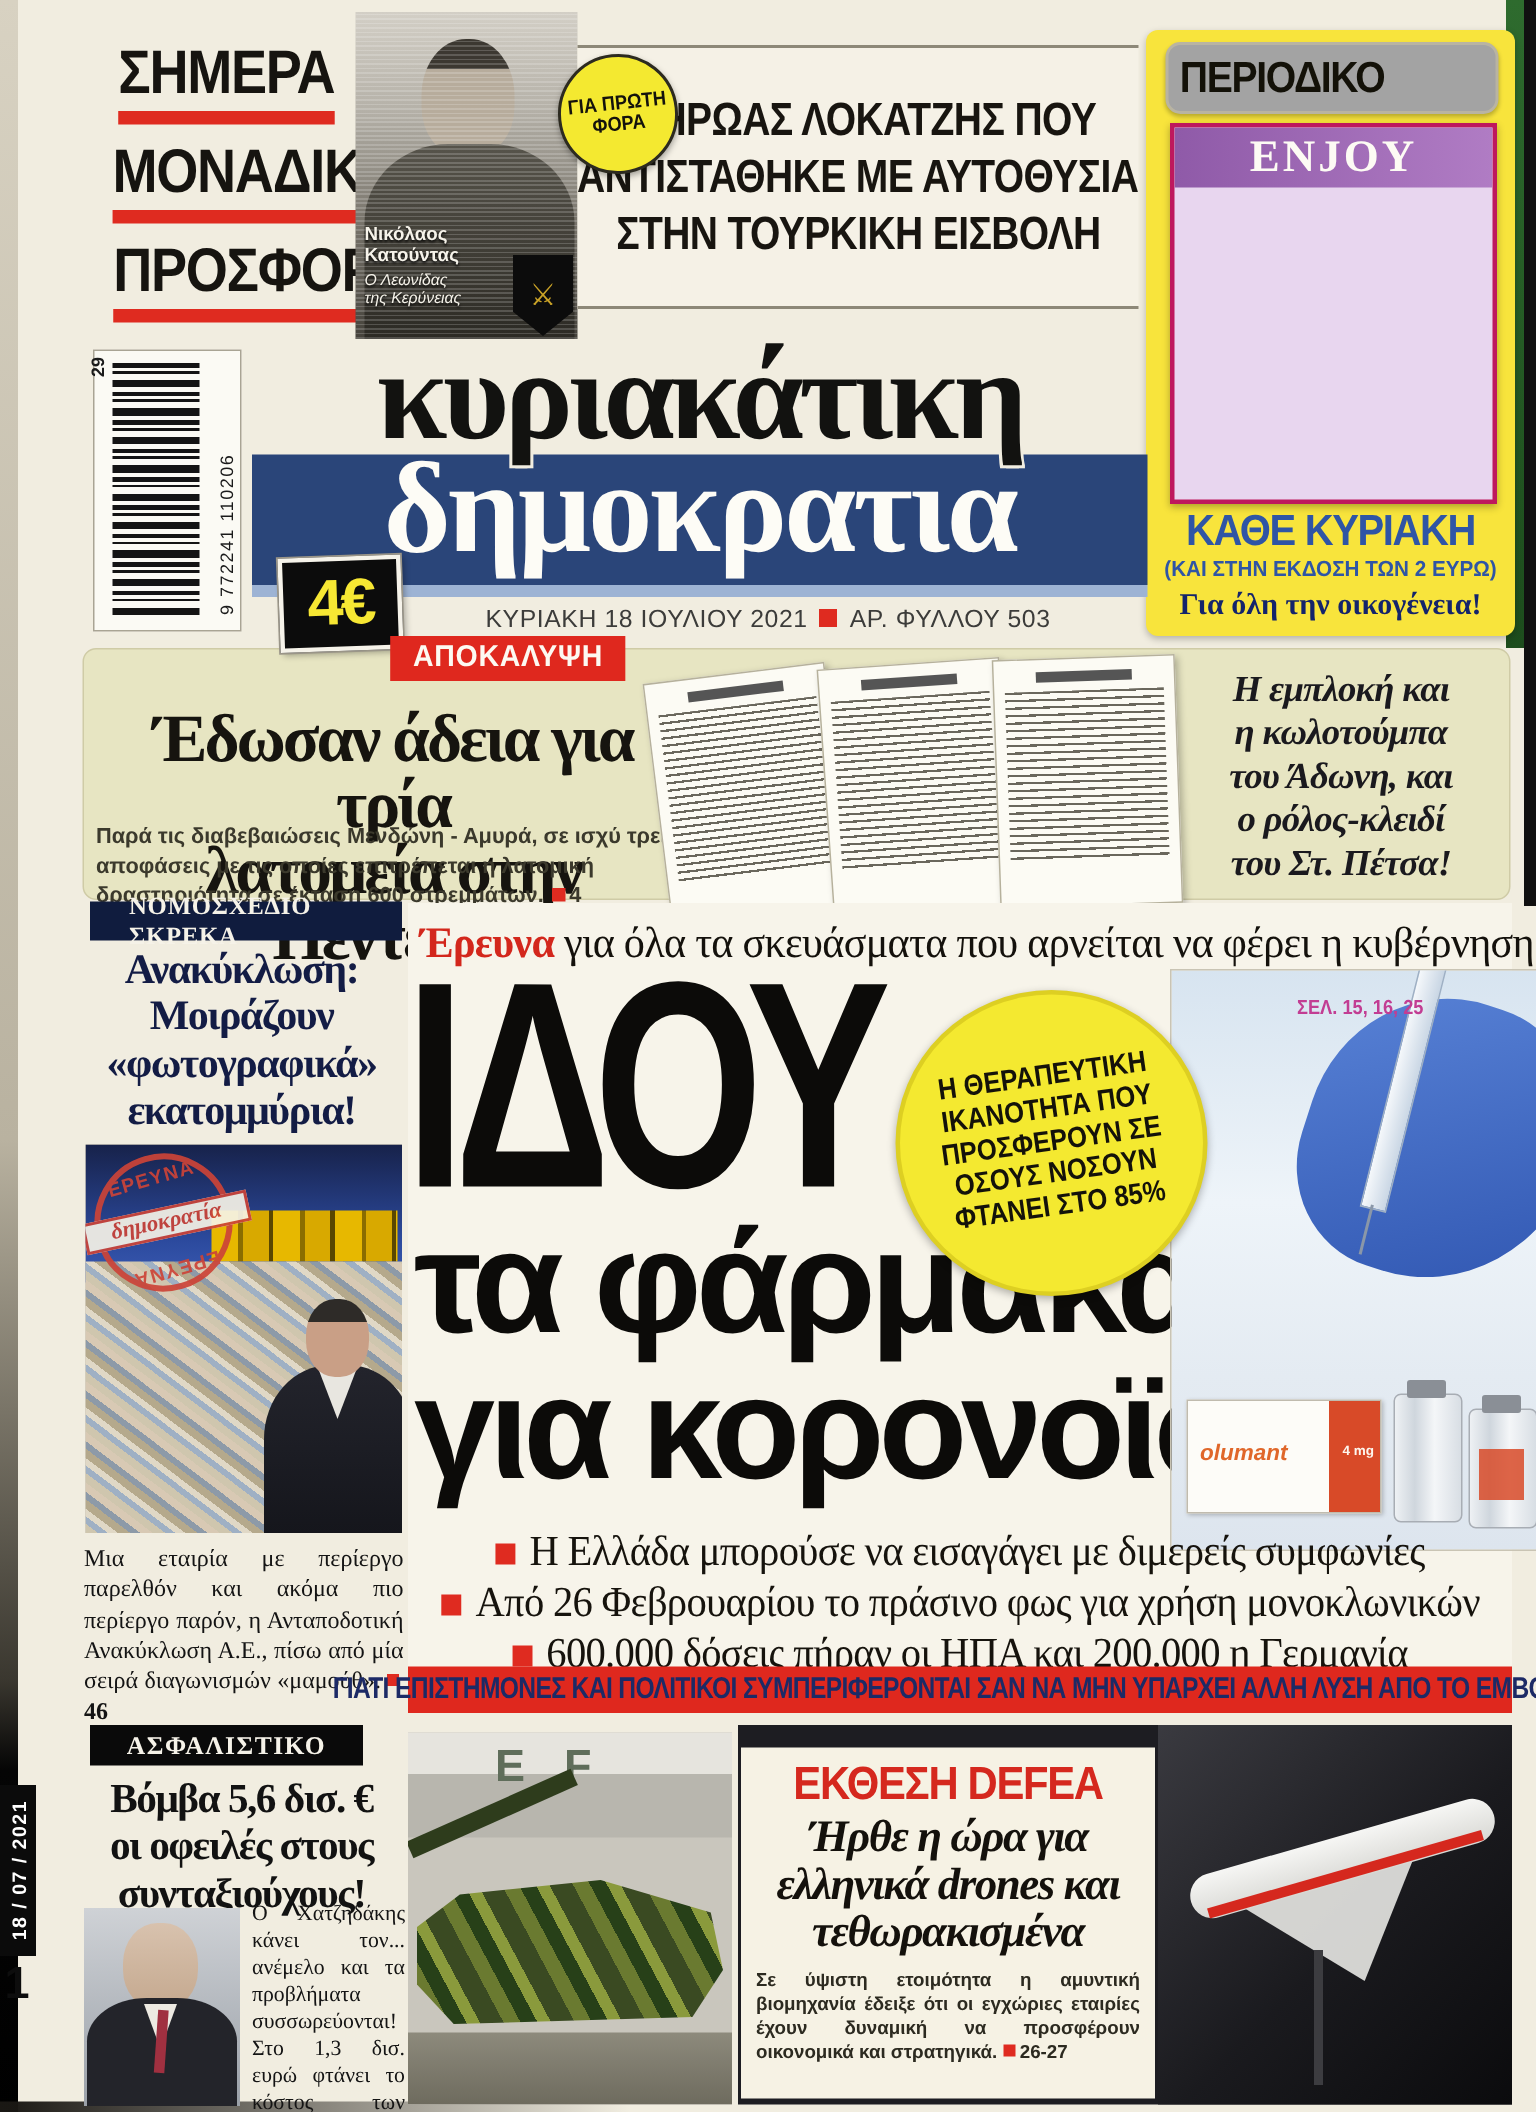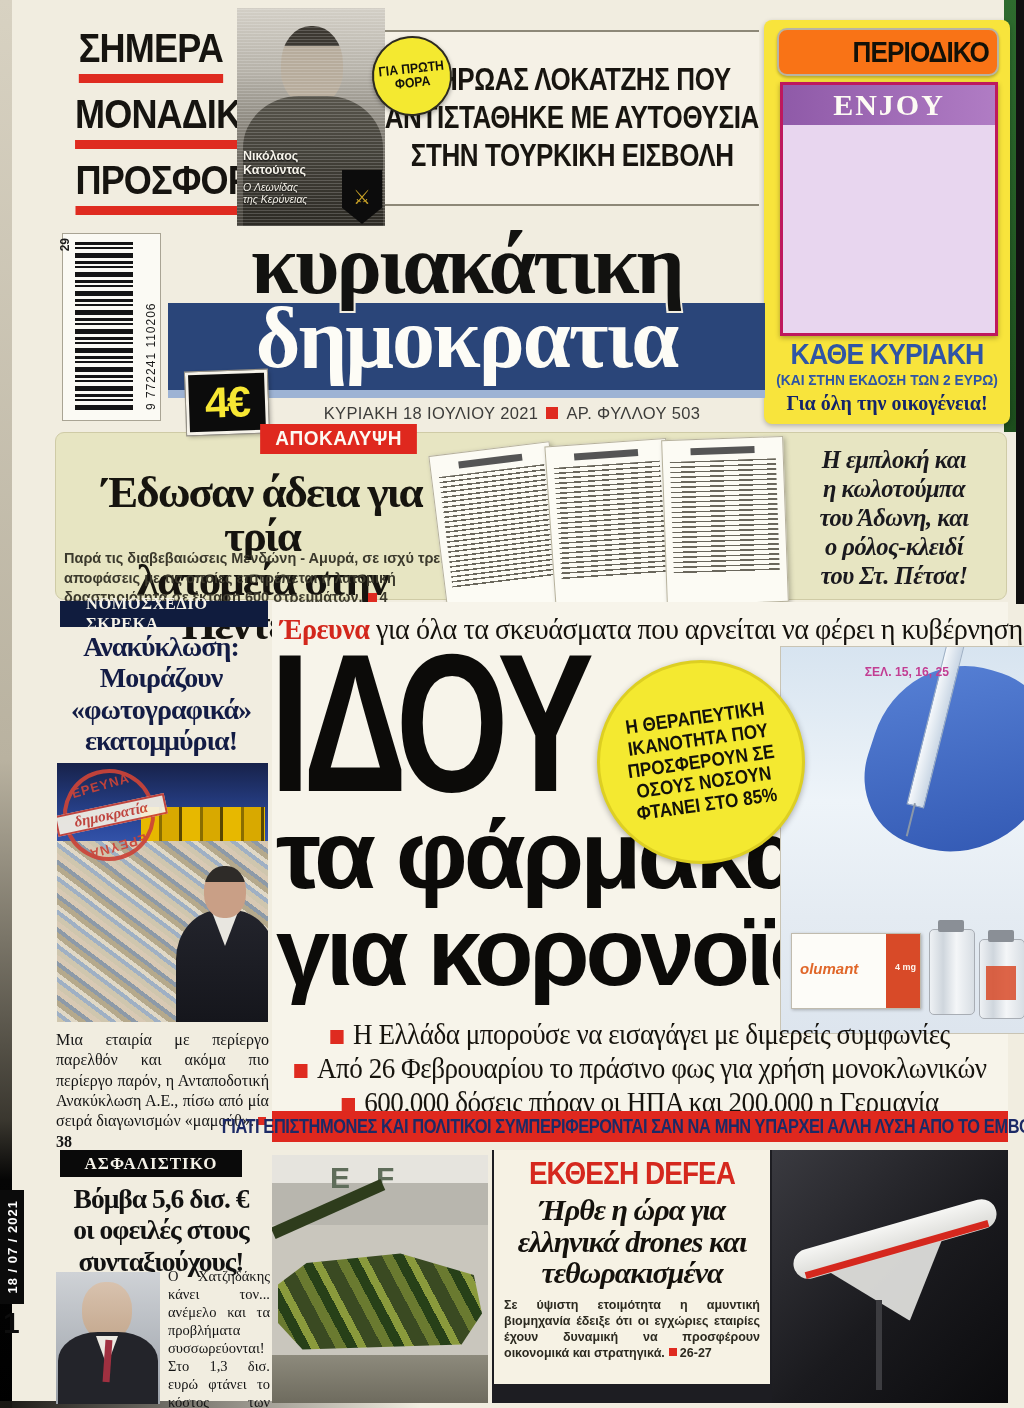--- a/index.html
+++ b/index.html
@@ -47,22 +47,22 @@
         transform:scaleX(.84);transform-origin:center;color:#181510;}
 
   .badge-first{left:372px;top:36px;width:76px;height:76px;border-radius:50%;background:#f4e930;
         border:2px solid #2c2a20;box-shadow:0 2px 4px rgba(0,0,0,.35);
         display:flex;align-items:center;justify-content:center;text-align:center;transform:rotate(-6deg);}
   .badge-first span{font-size:13.5px;font-weight:900;line-height:1.05;transform:scaleX(.9);color:#14120c;}
 
   
   .mag{left:764px;top:20px;width:246px;height:404px;background:#f8e43c;border-radius:8px;
         box-shadow:0 2px 5px rgba(0,0,0,.25);}
-  .mag-label{position:absolute;left:13px;top:8px;width:218px;height:44px;background:#f97316;border:2px solid #b9b4a2;
-        border-radius:10px;display:flex;align-items:center;justify-content:flex-end;box-shadow:0 2px 3px rgba(0,0,0,.25);}
+  .mag-label{position:absolute;left:13px;top:8px;width:218px;height:44px;background:#a3a3a3;border:2px solid #b9b4a2;
+        border-radius:10px;display:flex;align-items:center;justify-content:flex-start;box-shadow:0 2px 3px rgba(0,0,0,.25);}
   .mag-label span{font-size:29px;font-weight:900;transform:scaleX(.9);color:#131108;letter-spacing:-1px;}
   .mag-cover{position:absolute;left:16px;top:62px;width:212px;height:248px;background:#e8d6ef;
         border:3px solid #be185d;box-shadow:0 2px 5px rgba(0,0,0,.3);overflow:hidden;}
   .mag-cover-head{height:40px;background:linear-gradient(90deg,#8f5aa8,#b07cc4);display:flex;align-items:center;justify-content:center;}
   .mag-cover-head span{color:#fdfbf4;font-family:"Liberation Serif",serif;font-size:30px;font-weight:bold;letter-spacing:2px;}
   .mag-body{position:absolute;top:40px;left:0;right:0;bottom:0;
         background:linear-gradient(180deg,#e6c8e0 0%,#d9b8d4 45%,#3a3147 78%,#221e30 100%);}
   .mag-hair{position:absolute;left:44px;top:8px;width:104px;height:120px;border-radius:50% 50% 46% 46%;
         background:radial-gradient(circle at 50% 36%,#f4de8e 0 38%,#e8c764 70%,#d8b24e 100%);}
   .mag-face{position:absolute;left:72px;top:34px;width:48px;height:62px;border-radius:48%;
@@ -218,21 +218,21 @@
   .tank-hall{position:absolute;left:0;top:0;width:100%;height:70px;
         background:linear-gradient(180deg,#e6e4de 0 40%,#b8b6ae 40% 100%);}
   .tank-letters{position:absolute;left:58px;top:6px;font-size:30px;font-weight:900;color:#5f6d5a;letter-spacing:26px;}
   .tank-body{position:absolute;left:6px;top:84px;width:204px;height:120px;
         background:repeating-linear-gradient(62deg,#3a4a22 0 14px,#6a7a30 14px 24px,#274018 24px 34px,#8a9a3c 34px 42px);
         clip-path:polygon(0 38%,14% 20%,60% 12%,96% 30%,100% 62%,90% 88%,12% 92%,0 70%);}
   .tank-barrel{position:absolute;left:-4px;top:48px;width:120px;height:12px;background:#2e3c1c;transform:rotate(-24deg);}
   .tank-floor{position:absolute;left:0;bottom:0;width:100%;height:48px;background:linear-gradient(180deg,#8d8a7c,#6e6b5e);}
 
   .defea-wrap{left:492px;top:1150px;width:516px;height:253px;background:#1d1d22;}
-  .defea-box{position:absolute;left:2px;top:0;width:276px;height:234px;background:#f6f2e4;padding:6px 10px;box-sizing:border-box;}
+  .defea-box{position:absolute;left:2px;top:15px;width:276px;height:234px;background:#f6f2e4;padding:6px 10px;box-sizing:border-box;}
   .defea-label{text-align:center;color:#d5281e;font-size:31px;font-weight:900;letter-spacing:-1px;transform:scaleX(.9);}
   .defea-h{text-align:center;font-family:"Liberation Serif",serif;font-style:italic;font-weight:bold;
         font-size:30px;line-height:1.05;letter-spacing:-1px;color:#14110c;margin-top:2px;}
   .defea-body{margin-top:8px;font-size:12.5px;font-weight:bold;color:#2c2a20;line-height:1.3;text-align:justify;}
   .drone-photo{position:absolute;right:0;top:0;width:236px;height:253px;overflow:hidden;
         background:linear-gradient(135deg,#3a3a40 0%,#1a1a1e 55%,#0b0b0d 100%);}
   .drone-fuse{position:absolute;left:18px;top:74px;width:210px;height:30px;border-radius:16px;
         background:linear-gradient(180deg,#f6f6f4,#d8d8d4);transform:rotate(-16deg);}
   .drone-stripe{position:absolute;left:30px;top:96px;width:190px;height:7px;background:#d5281e;transform:rotate(-16deg);}
   .drone-wing{position:absolute;left:60px;top:104px;width:120px;height:70px;background:#e8e8e4;
@@ -362,21 +362,21 @@
         <div class="head"></div>
     </div>
     <div class="stamp">
       <div class="ring"></div>
       <div class="arc-top">ΕΡΕΥΝΑ</div>
       <div class="band">δημοκρατία</div>
       <div class="arc-bot">ΕΡΕΥΝΑ</div>
     </div>
   </div>
   <div class="abs rec-cap">
-    <span>Μια εταιρία με περίεργο παρελθόν και ακόμα πιο περίεργο παρόν, η Ανταποδοτική Ανακύκλωση Α.Ε., πίσω από μία σειρά διαγωνισμών «μαμούθ».</span><span class="sq-sm"></span><b>38</b>
+    <span>Μια εταιρία με περίεργο παρελθόν και ακόμα πιο περίεργο παρόν, η Ανταποδοτική Ανακύκλωση Α.Ε., πίσω από μία σειρά διαγωνισμών «μαμούθ».</span><span class="sq-sm"></span><b>46</b>
   </div>
 
   <div class="abs main-bg"></div>
   <div class="abs kicker">
     <span class="lead">Έρευνα</span><span> για όλα τα σκευάσματα που αρνείται να φέρει η κυβέρνηση</span>
   </div>
   <div class="abs main-h1">ΙΔΟΥ</div>
   <div class="abs main-h2">τα φάρμακα</div>
   <div class="abs main-h3">για κορονοϊό</div>
   <div class="abs badge85">

